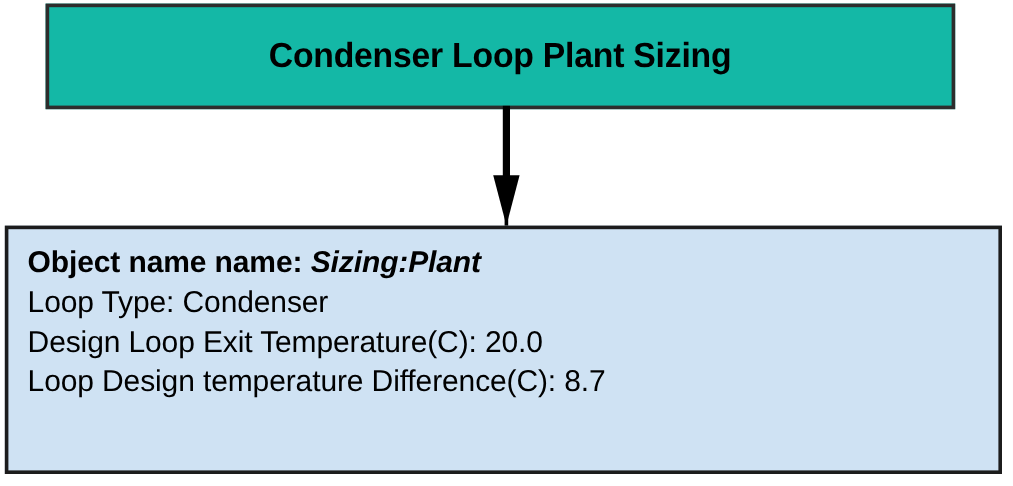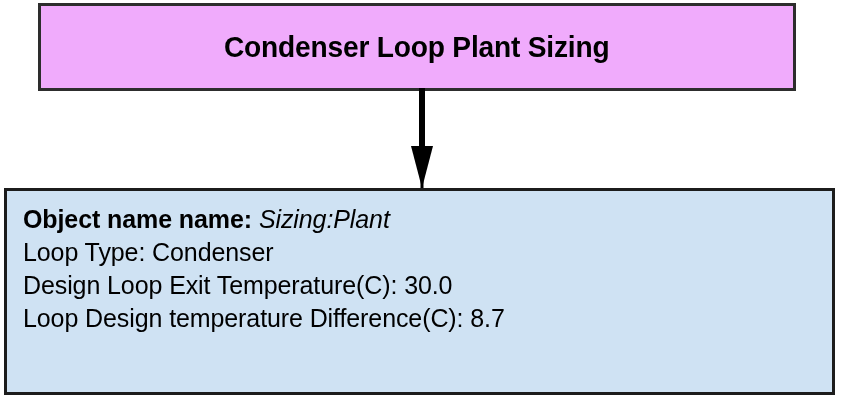--- a/index.html
+++ b/index.html
@@ -25,21 +25,21 @@
   }
 
   
   .node-title {
     position: absolute;
     left: 38px;
     top: 3px;
     width: 758px;
     height: 88px;
     box-sizing: border-box;
-    background: #f0abfc;
+    background: #14b8a6;
     border: 3px solid #2d2d2d;
     display: flex;
     align-items: center;
     justify-content: center;
   }
   .node-title-label {
     font-size: 29px;
     font-weight: bold;
     color: #000000;
     letter-spacing: -0.2px;
@@ -73,21 +73,21 @@
     font-size: 25px;
     line-height: 33px;
     color: #000000;
     white-space: nowrap;
     letter-spacing: -0.1px;
   }
   .detail-line.bold {
     font-weight: bold;
   }
   .detail-line .obj-value {
-    font-weight: normal;
+    font-weight: bold;
     font-style: italic;
     padding-left: 7px;
     text-align: center;
   }
 </style>
 </head>
 <body>
 
 <div id="diagram">
 
@@ -99,17 +99,17 @@
     <rect x="19" y="0" width="6" height="62" fill="#000000"></rect>
     <polygon points="11,58 33,58 22,100" fill="#000000"></polygon>
     <rect x="20.5" y="92" width="3" height="12" fill="#000000"></rect>
   </svg>
 
   <div class="node-detail">
     <div class="detail-line bold">
       <span>Object name name:</span><span class="obj-value">Sizing:Plant</span>
     </div>
     <div class="detail-line">Loop Type: Condenser</div>
-    <div class="detail-line">Design Loop Exit Temperature(C): 30.0</div>
+    <div class="detail-line">Design Loop Exit Temperature(C): 20.0</div>
     <div class="detail-line">Loop Design temperature Difference(C): 8.7</div>
   </div>
 
 </div>
 
 </body></html>

